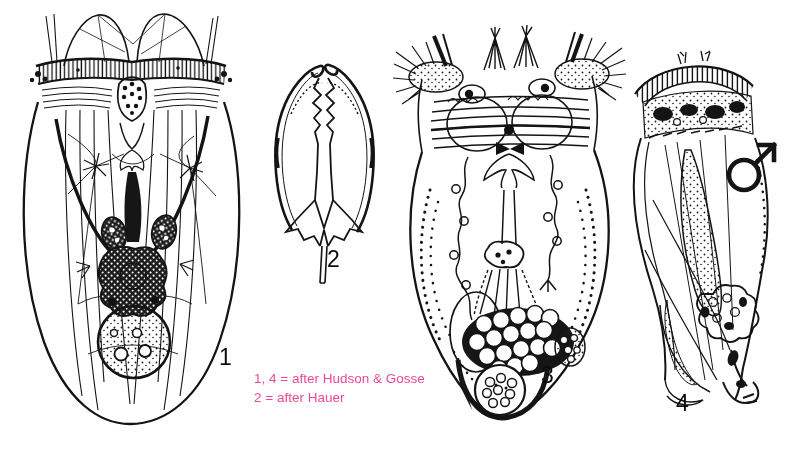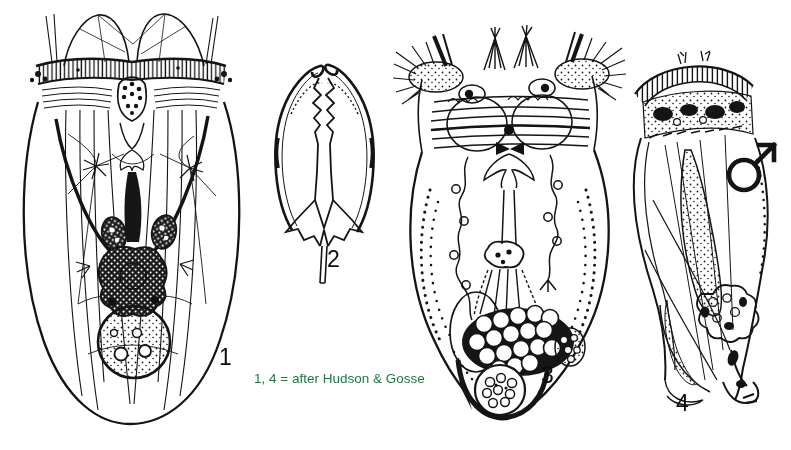--- a/index.html
+++ b/index.html
@@ -1,21 +1,21 @@
 <!DOCTYPE html>
 <html><head>
 <meta charset="utf-8">
 <style>
   html,body{margin:0;padding:0;}
   body{font-family:"Liberation Sans",sans-serif;background:#ffffff;}
   .plate{position:relative;width:791px;height:450px;background:#ffffff;overflow:hidden;}
   .fig{position:absolute;}
   .fig svg{display:block;}
   .fig-label{position:absolute;font-size:23px;color:#0c0c0c;font-family:"Liberation Sans",sans-serif;}
-  .caption{position:absolute;left:254px;top:370px;font-size:13.5px;line-height:18.5px;color:#15803d;white-space:nowrap;}
+  .caption{position:absolute;left:254px;top:370px;font-size:13.5px;line-height:18.5px;color:#ec4899;white-space:nowrap;}
   .ink{stroke:#141414;fill:none;}
 </style>
 </head>
 <body>
 
 <div class="plate">
 
   <div class="fig" style="left:8px;top:4px;">
     <svg width="244" height="424" viewBox="0 0 244 424">
       <defs>
@@ -354,15 +354,16 @@
     </svg>
   </div>
 
   <div class="fig-label" style="left:219px;top:344px;">1</div>
   <div class="fig-label" style="left:327px;top:246px;">2</div>
   <div class="fig-label" style="left:541px;top:362px;">3</div>
   <div class="fig-label" style="left:676px;top:390px;">4</div>
 
   <div class="caption">
     <div>1, 4 = after Hudson &amp; Gosse</div>
+    <div>2 = after Hauer</div>
   </div>
 
 </div>
 
 </body></html>

